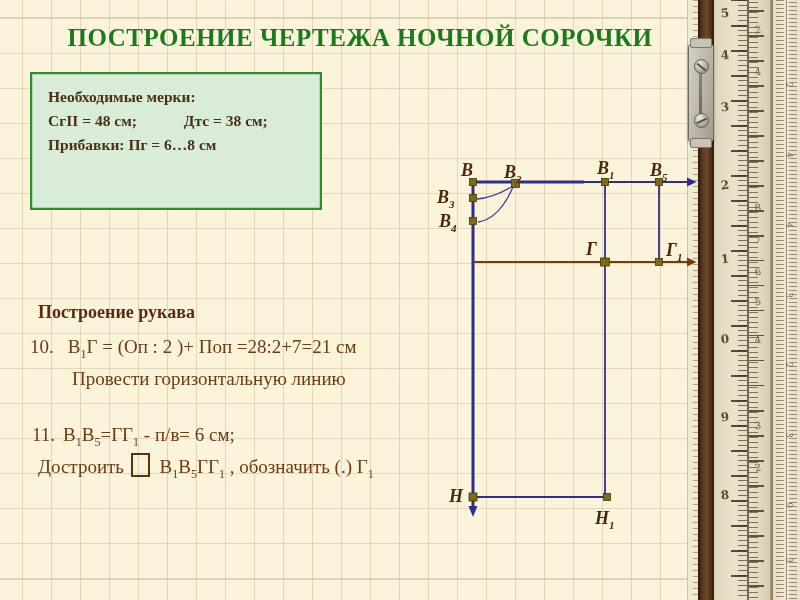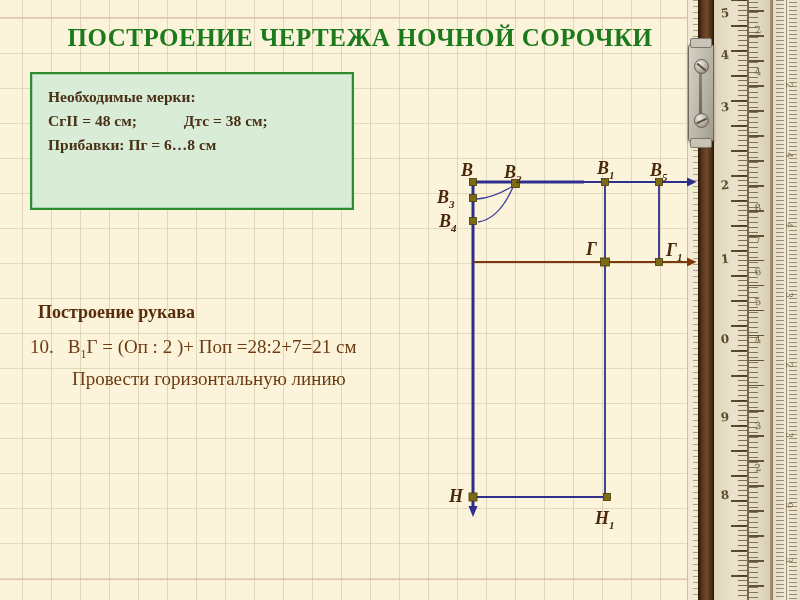--- a/index.html
+++ b/index.html
@@ -13,21 +13,21 @@
     background-size:29px 35px;
     background-position:22px 18px;
   }
   .accent-hline{position:absolute;left:0;width:688px;height:1px;background:#e2c6b2;}
   .title{
     position:absolute; left:30px; top:24px; width:660px; text-align:center;
     font-size:25px; font-weight:bold; color:#1b7a1b; letter-spacing:.5px;
   }
   
   .mbox{
-    position:absolute; left:30px; top:72px; width:324px; height:138px;
+    position:absolute; left:30px; top:72px; width:292px; height:138px;
     background:#d8ecd8; border:2px solid #2e8b2e; box-sizing:border-box;
     box-shadow:inset 0 0 0 1px rgba(46,139,46,.25);
     color:#4a3116; font-weight:bold; font-size:15.5px; line-height:24px;
     padding:11px 0 0 16px;
   }
   .mbox .gap1{margin-right:47px;}
   .mbox .gap2{margin-right:16px;}
   .mbox .indent{padding-left:72px;}
   
   .section-heading{position:absolute; left:38px; top:283px; font-size:18px; font-weight:bold; color:#5a2c0e;margin-top:19px;}
@@ -94,20 +94,24 @@
     <div>Прибавки: Пг = 6…8 см</div>
   </div>
 
   <div class="section-heading">Построение рукава</div>
 
   <div class="step" style="left:30px; top:336px;">
     <span class="num">10.</span><span>В<sub>1</sub>Г = (Оп : 2 )+ Поп =28:2+7=21 см</span>
   </div>
   <div class="step" style="left:72px; top:368px;">Провести горизонтальную линию</div>
 
+  <div class="step" style="left:32px; top:424px;">
+    <span class="num" style="margin-right:8px">11.</span><span>В<sub>1</sub>В<sub>5</sub>=ГГ<sub>1</sub> - п/в= 6 см;</span>
+  </div>
+  <div class="step" style="left:38px; top:453px;">Достроить <span class="rect-sym"></span> В<sub>1</sub>В<sub>5</sub>ГГ<sub>1</sub> , обозначить (.) Г<sub>1</sub></div>
 
   <div class="ruler-photo">
     <div class="rp-edge"></div>
     <div class="rp-wood"></div>
     <div class="rp-main">
       <div class="ticks t-fine-l"></div>
       <div class="ticks t-long-l"></div>
       <div class="rp-centerline"></div>
       <div class="ticks t-fine-r"></div>
       <div class="ticks t-long-r"></div>

